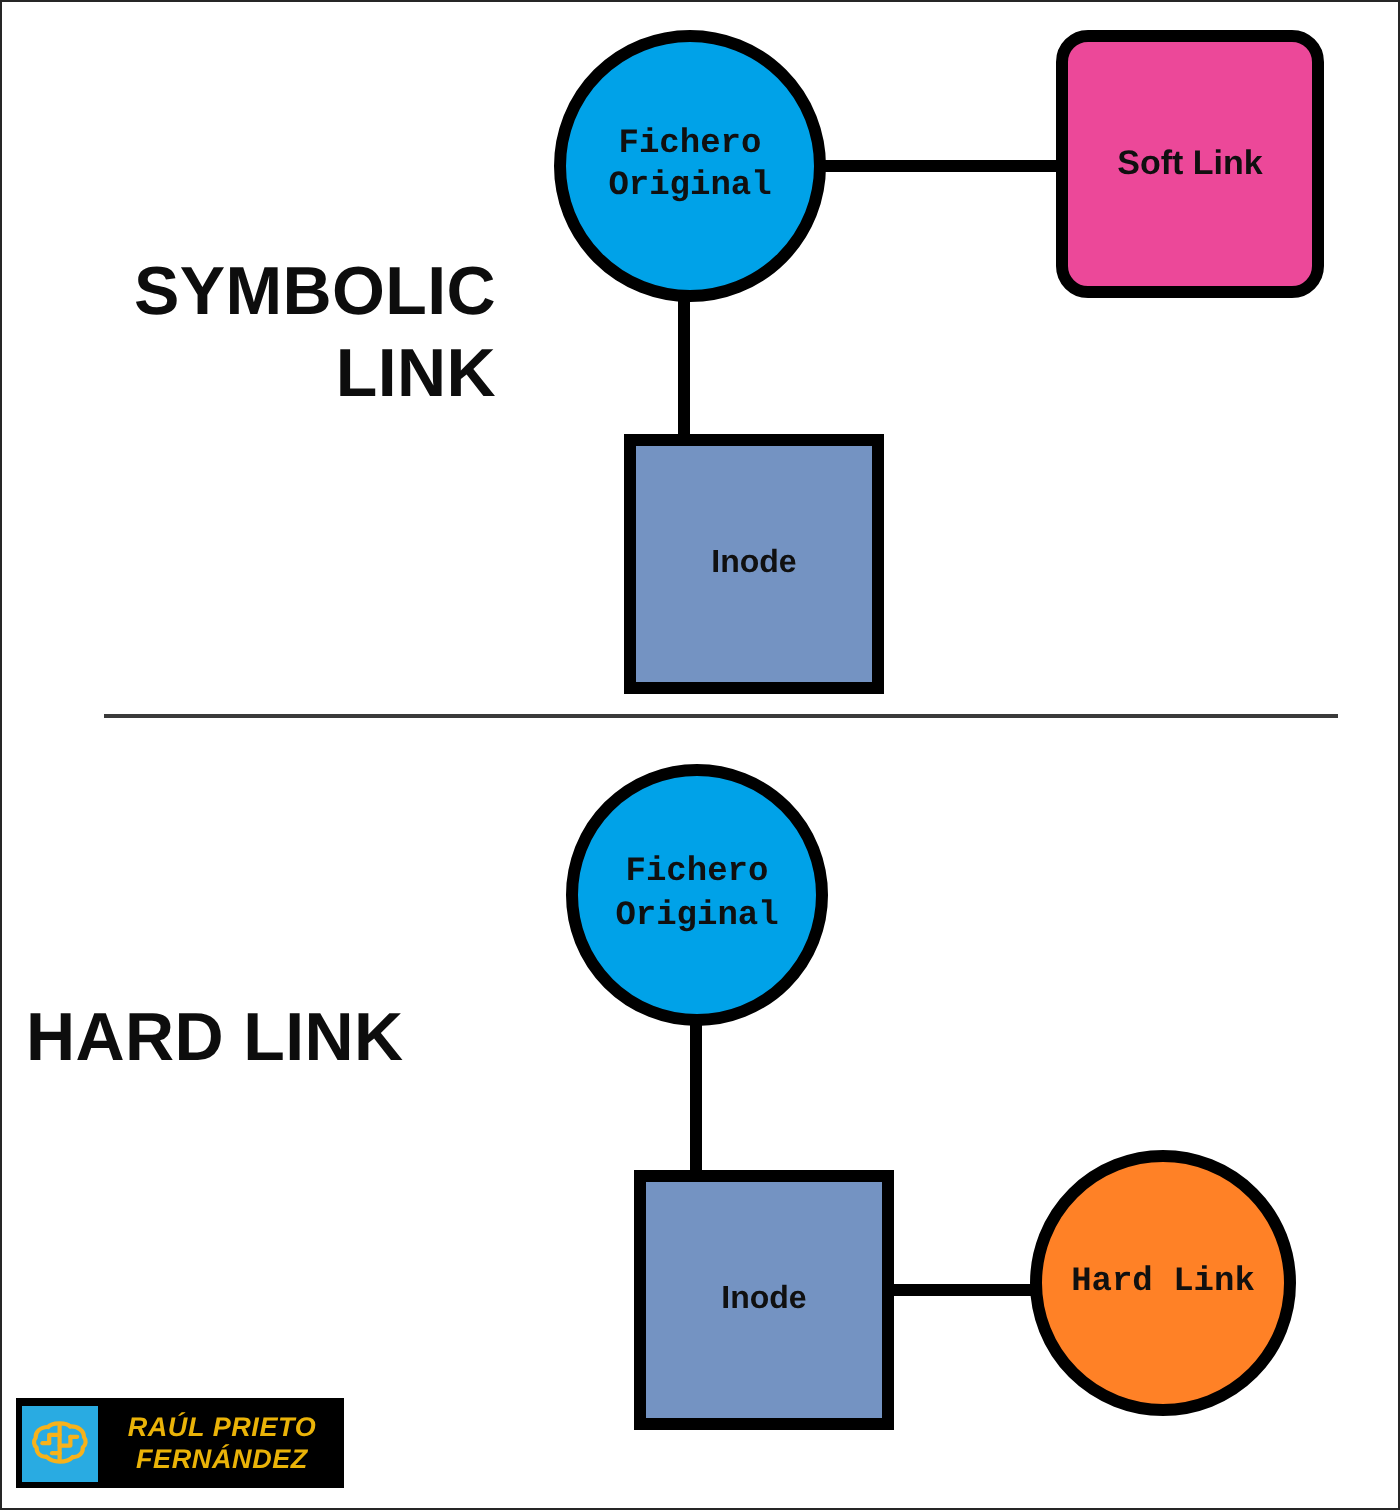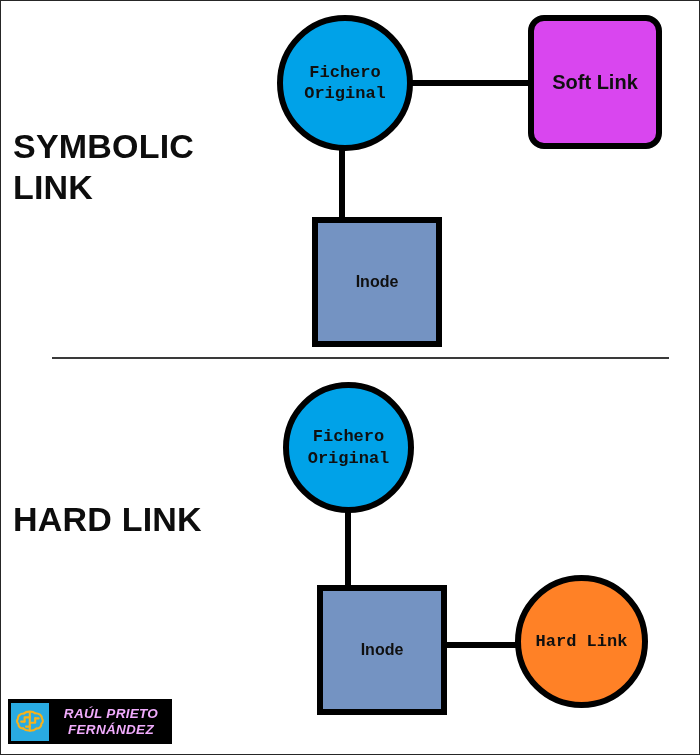--- a/index.html
+++ b/index.html
@@ -26,21 +26,21 @@
   .section-title {
     position: absolute;
     font-weight: bold;
     font-size: 34px;
     line-height: 1.22;
     color: #0d0d0d;
     letter-spacing: 0.2px;
     white-space: pre-line;
     text-align: left;
   }
-  #title-symbolic { left: 12px; top: 125px; width: 235px; }
+  #title-symbolic { left: 12px; top: 125px; width: 235px; text-align: right; }
   #title-hard     { left: 12px; top: 498px; width: 255px; }
 
   
   .conn {
     position: absolute;
     background: #000000;
   }
   .conn-h { height: 6px; }
   .conn-v { width: 6px; }
 
@@ -64,22 +64,22 @@
   .node-square { border-radius: 0; margin-left: 32px; }
 
   
   #node-file-top {
     left: 276px; top: 14px; width: 136px; height: 136px;
     background: #00a2e8;
     font-size: 17px;
   }
   #node-soft-link {
     left: 527px; top: 14px; width: 134px; height: 134px;
-    background: #d946ef;
-    font-size: 20px;
+    background: #ec4899;
+    font-size: 17px;
   }
   #node-inode-top {
     left: 279px; top: 216px; width: 130px; height: 130px;
     background: #7493c2;
     font-size: 16px;
   }
   #node-file-bottom {
     left: 282px; top: 381px; width: 131px; height: 131px;
     background: #00a2e8;
     font-size: 17px;
@@ -129,21 +129,21 @@
     height: 38px;
     background: #29abe2;
     flex: 0 0 38px;
     display: flex;
     align-items: center;
     justify-content: center;
   }
   #logo-mark svg { display: block; }
   #logo-text {
     flex: 1 1 auto;
-    color: #f0abfc;
+    color: #eab308;
     font-style: italic;
     font-weight: bold;
     font-size: 13.5px;
     line-height: 1.12;
     letter-spacing: 0.3px;
     text-align: center;
     white-space: pre-line;
     padding-left: 4px;
   }
 </style>

